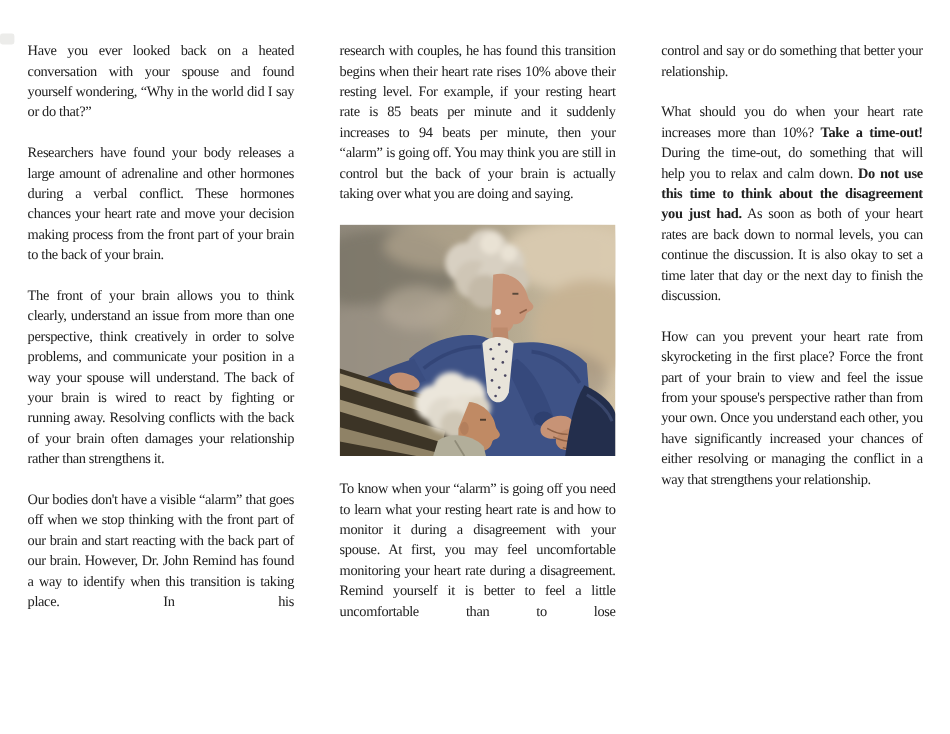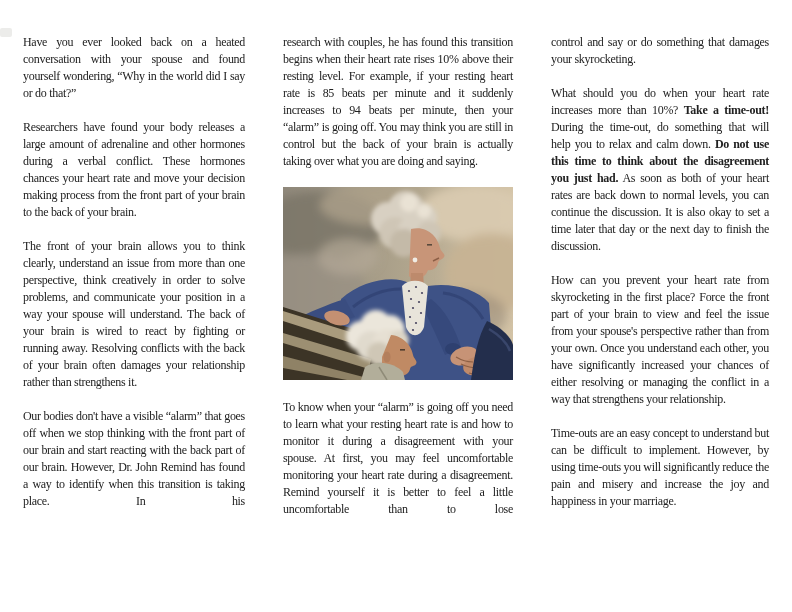--- a/index.html
+++ b/index.html
@@ -179,19 +179,18 @@
         <path d="M204,134 C218,140 228,150 230,158 L230,193 L188,193
                  C191,170 195,149 204,134 Z" fill="#232e4c"></path>
         <path d="M206,142 C216,148 224,156 227,164" stroke="#39466b" stroke-width="2.5" fill="none"></path>
       </svg>
     </div>
 
     <p class="para cont">To know when your “alarm” is going off you need to learn what your resting heart rate is and how to monitor it during a disagreement with your spouse. At first, you may feel uncomfortable monitoring your heart rate during a disagreement. Remind yourself it is better to feel a little uncomfortable than to lose</p>
   </div>
 
   <div class="col">
-    <p class="para">control and say or do something that damages your skyrocketing.</p>
+    <p class="para">control and say or do something that better your relationship.</p>
     <p class="para"><span>What should you do when your heart rate increases more than 10%? </span><b>Take a time-out!</b><span> During the time-out, do something that will help you to relax and calm down. </span><b>Do not use this time to think about the disagreement you just had.</b><span> As soon as both of your heart rates are back down to normal levels, you can continue the discussion. It is also okay to set a time later that day or the next day to finish the discussion.</span></p>
     <p class="para">How can you prevent your heart rate from skyrocketing in the first place? Force the front part of your brain to view and feel the issue from your spouse's perspective rather than from your own. Once you understand each other, you have significantly increased your chances of either resolving or managing the conflict in a way that strengthens your relationship.</p>
-    <p class="para">Time-outs are an easy concept to understand but can be difficult to implement. However, by using time-outs you will significantly reduce the pain and misery and increase the joy and happiness in your marriage.</p>
   </div>
 
 </div>
 
 </body></html>

